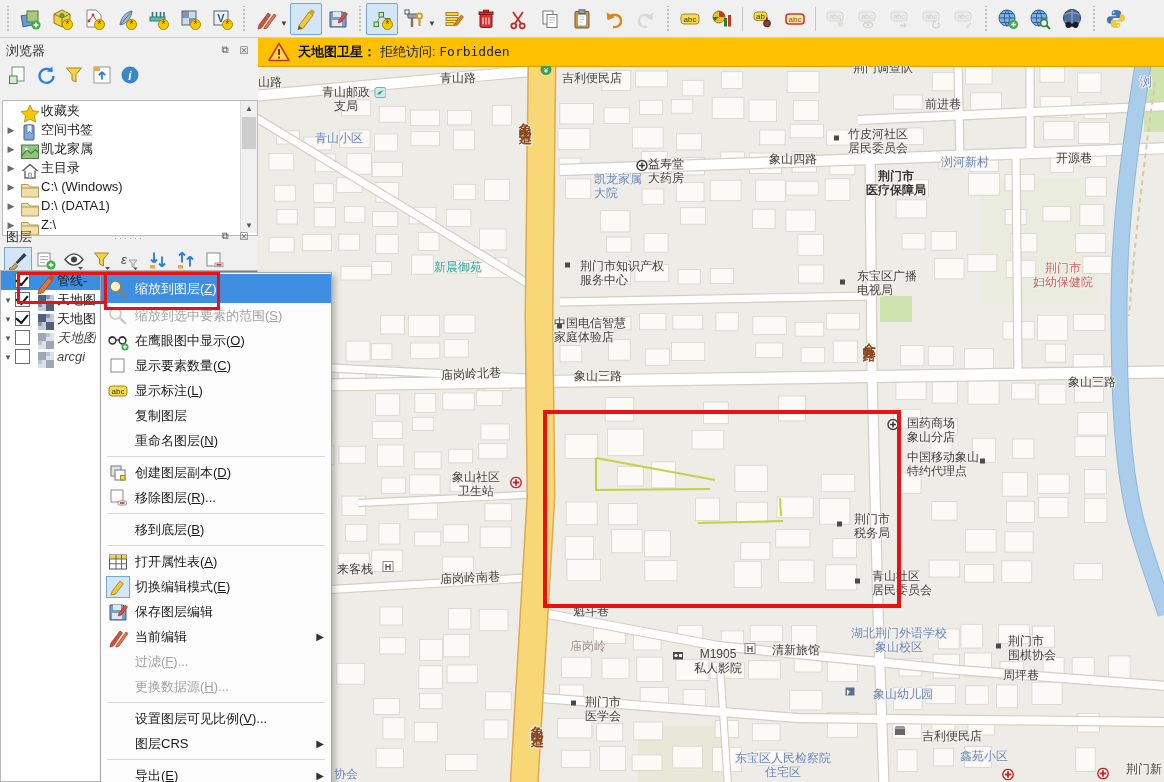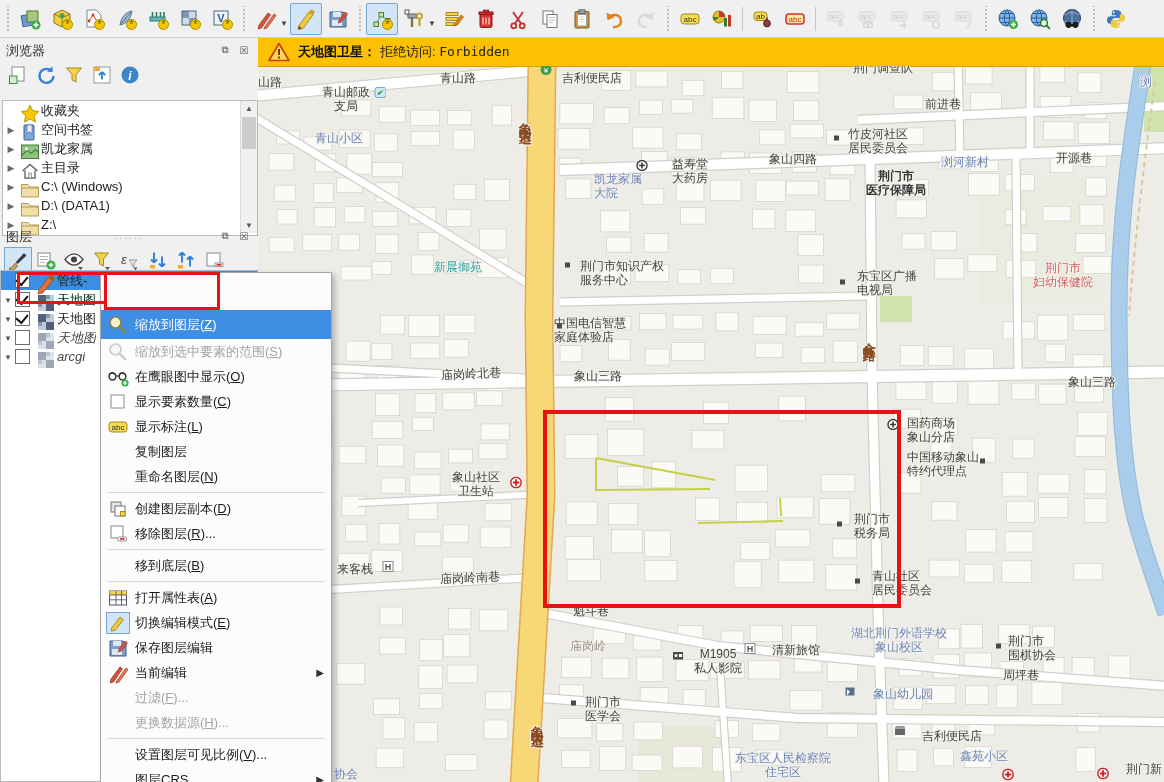--- a/index.html
+++ b/index.html
@@ -38,21 +38,21 @@
   .cb{width:13px;height:13px;background:#fff;border:1px solid #6d6d6d;margin-right:5px;flex:0 0 auto;position:relative;}
   .cb.on:after{content:"";position:absolute;left:2px;top:0px;width:6px;height:9px;border:solid #111;border-width:0 2px 2px 0;transform:rotate(40deg);}
   .lrow .licon{width:17px;height:16px;margin-right:5px;flex:0 0 auto;}
   .lrow .lname{overflow:hidden;}
   .lrow.dim .licon{opacity:.55;}
   .italic{font-style:italic;color:#444;}
   
   #context-menu{position:absolute;left:100px;top:272px;width:230px;background:#fcfcfc;border:1px solid #a7a7a7;
                 box-shadow:3px 3px 6px rgba(0,0,0,.25);z-index:60;padding:1px 0;}
   .mitem{height:25px;display:flex;align-items:center;font-size:13px;color:#1a1a1a;position:relative;padding-left:5px;}
-  .mitem.hl{height:29px;background:#3e8ee4;color:#fff;margin-top:36px;}
+  .mitem.hl{height:29px;background:#3e8ee4;color:#fff;}
   .mitem.dis{color:#a3a3a3;}
   .mitem .mic{width:24px;height:20px;display:flex;align-items:center;justify-content:center;margin-right:5px;flex:0 0 auto;}
   .mitem .mic.sunken{border:1px solid #74a7d4;background:#d2e6f7;width:22px;height:20px;}
   .mitem .sub{position:absolute;right:7px;font-size:10px;color:#333;}
   .mitem.dis .mic{opacity:.4;filter:grayscale(80%);}
   .msep{height:1px;background:#d9d9d9;margin:3px 6px;}
   .mitem u{text-decoration:underline;}
   
   #map-area{position:absolute;left:258px;top:38px;width:906px;height:744px;}
   #warning-bar{position:absolute;left:0;top:0;width:906px;height:28px;background:#fdc101;border-bottom:1px solid #d89f00;
@@ -964,21 +964,21 @@
         </svg>
       <div id="map-redrect" style="left: 285px; top: 344px; width: 350px; height: 190px;"></div>
       <div id="map-labels">
           <div class="ml c-road" style="left: 12px; top: 16px;">山路</div>
           <div class="ml c-road" style="left: 88px; top: 33px; text-align: center;">青山邮政
 支局</div>
           <div class="ml c-road" style="left: 200px; top: 12px;">青山路</div>
           <div class="ml c-blue" style="left: 81px; top: 72px;">青山小区</div>
           <div class="ml c-roadv" style="left: 267px; top: 52px;">象山大道</div>
           <div class="ml c-road" style="left: 334px; top: 12px;">吉利便民店</div>
-          <div class="ml c-road" style="left: 432px; top: 105px;">益寿堂
+          <div class="ml c-road" style="left: 408px; top: 105px;">益寿堂
 大药房</div>
           <div class="ml c-blue l" style="left: 308px; top: 120px; margin-left: 28px;">凯龙家属
 大院</div>
           <div class="ml c-teal" style="left: 200px; top: 201px;">新晨御苑</div>
           <div class="ml c-road l" style="left: 322px; top: 207px;">荆门市知识产权
 服务中心</div>
           <div class="ml c-road" style="left: 625px; top: 2px;">荆门调查队</div>
           <div class="ml c-road" style="left: 685px; top: 38px;">前进巷</div>
           <div class="ml c-road l" style="left: 590px; top: 75px;">竹皮河社区
 居民委员会</div>

